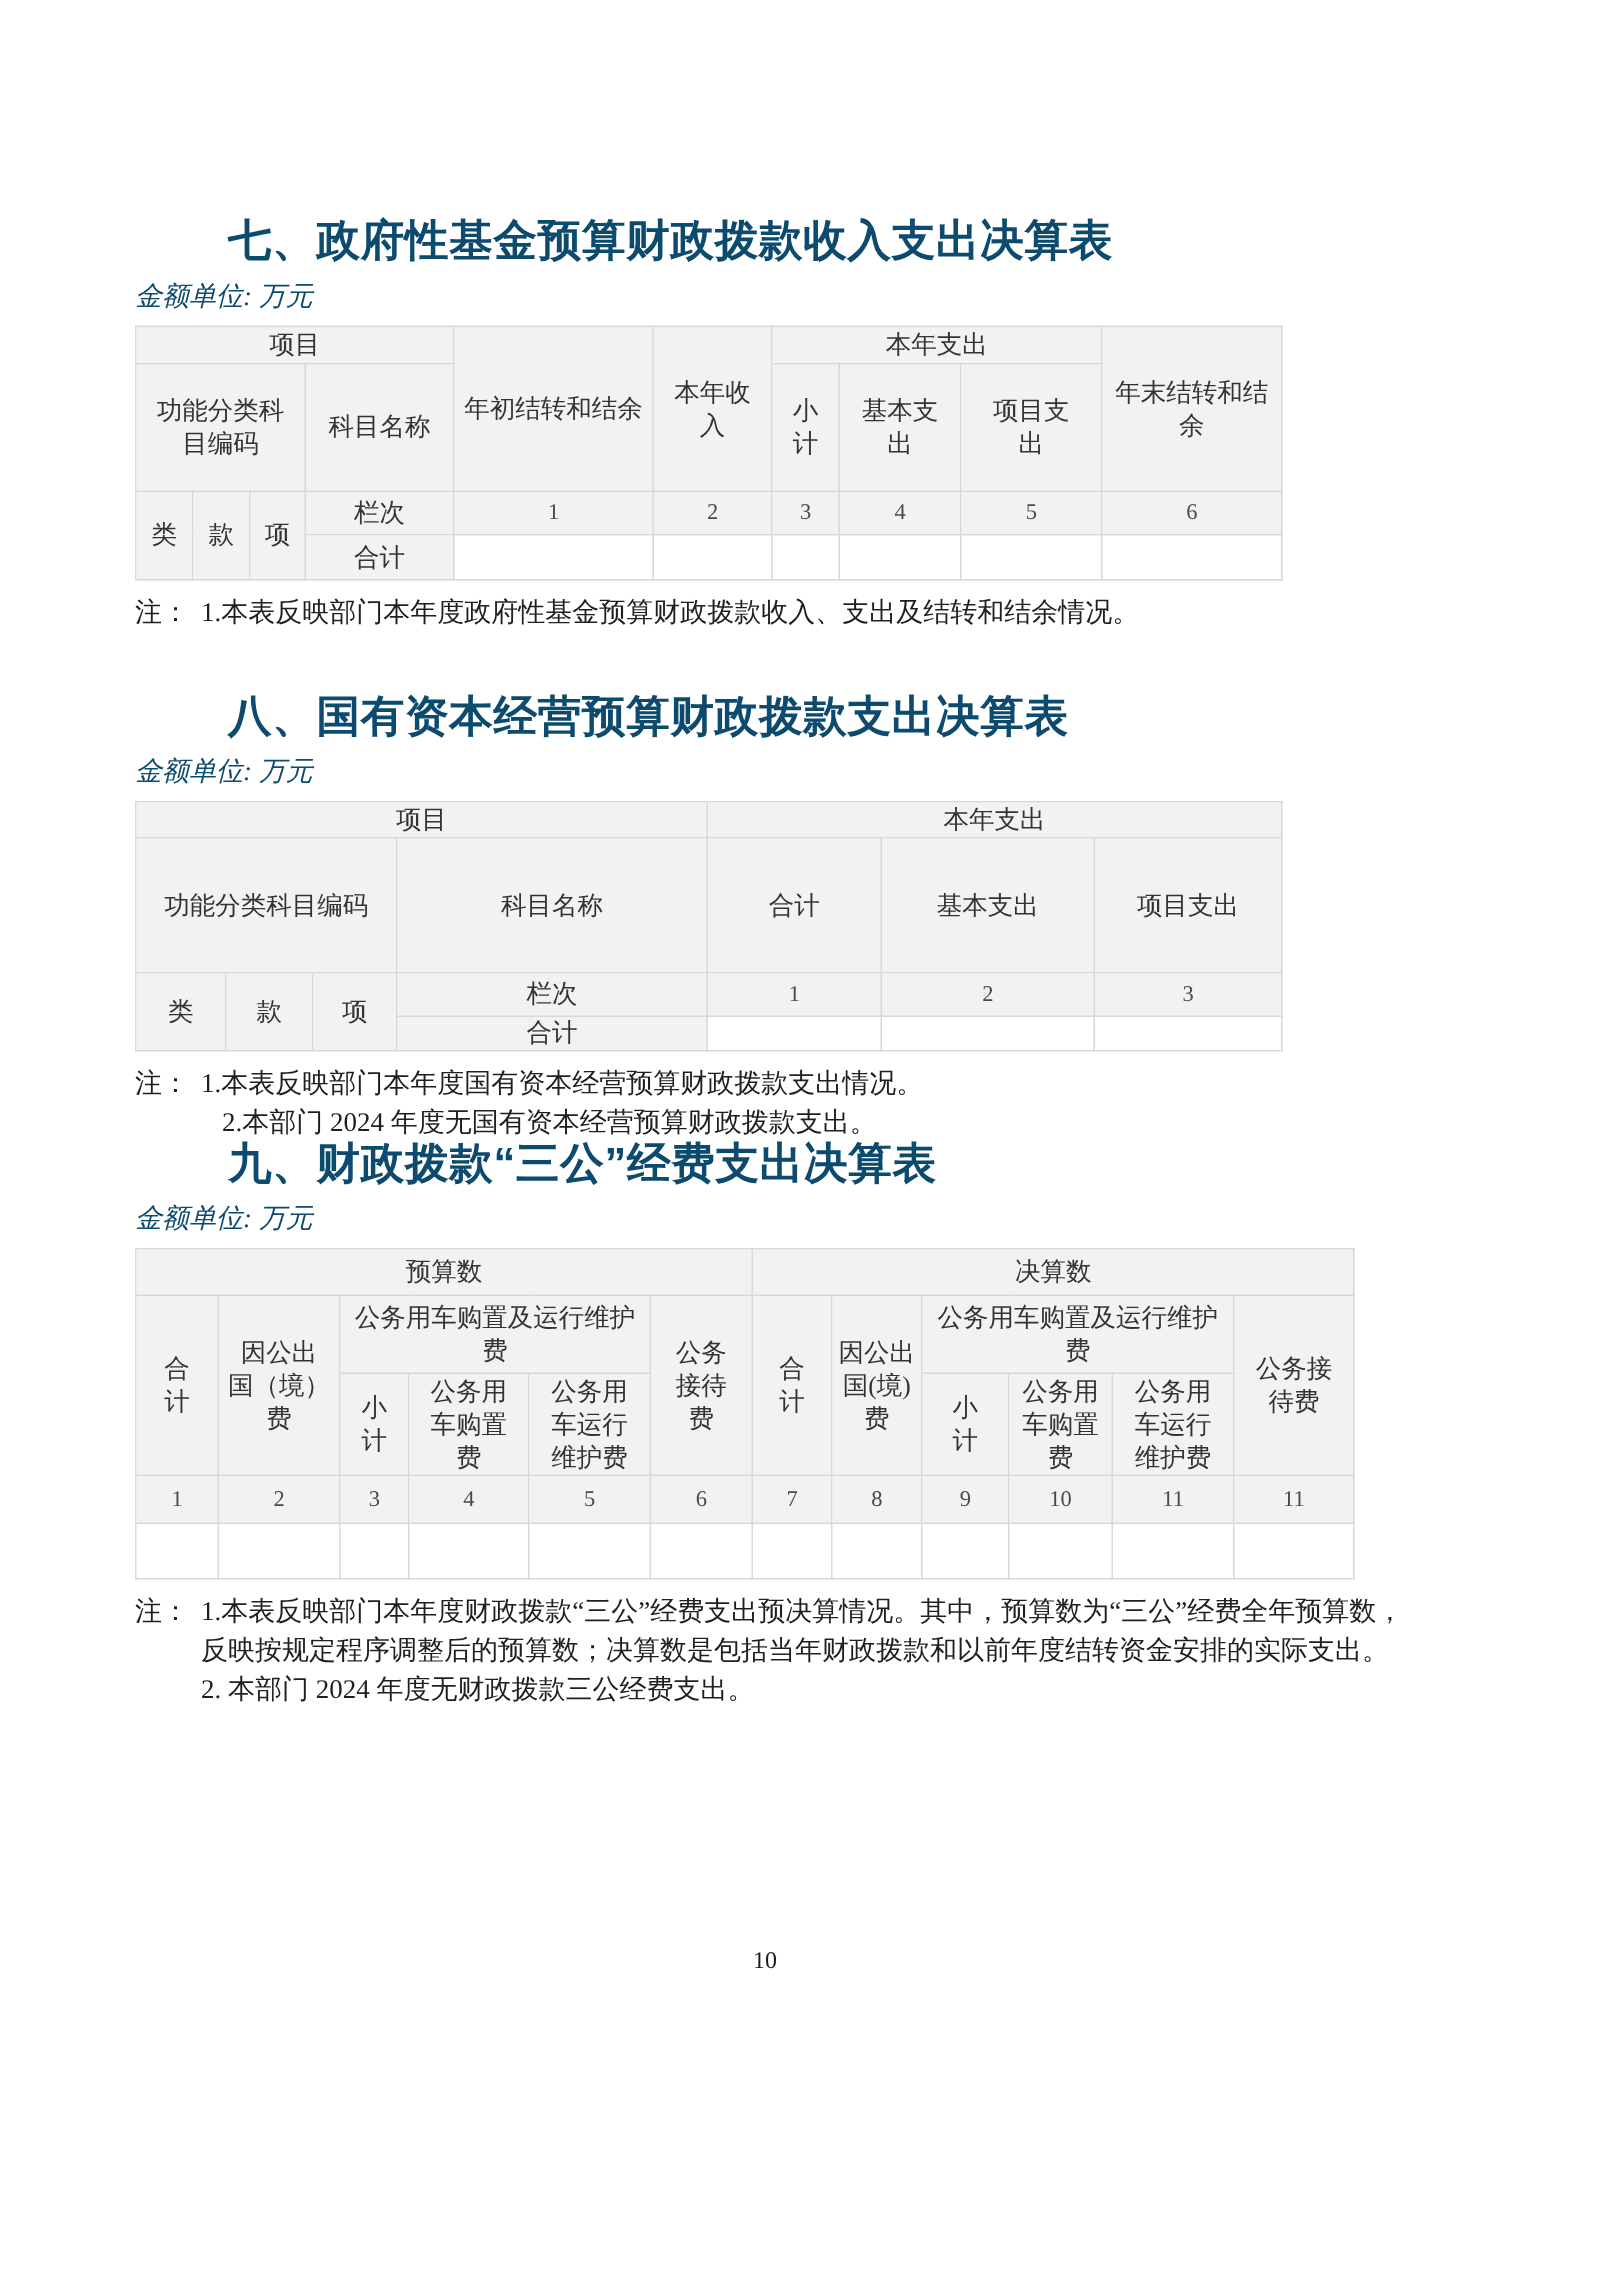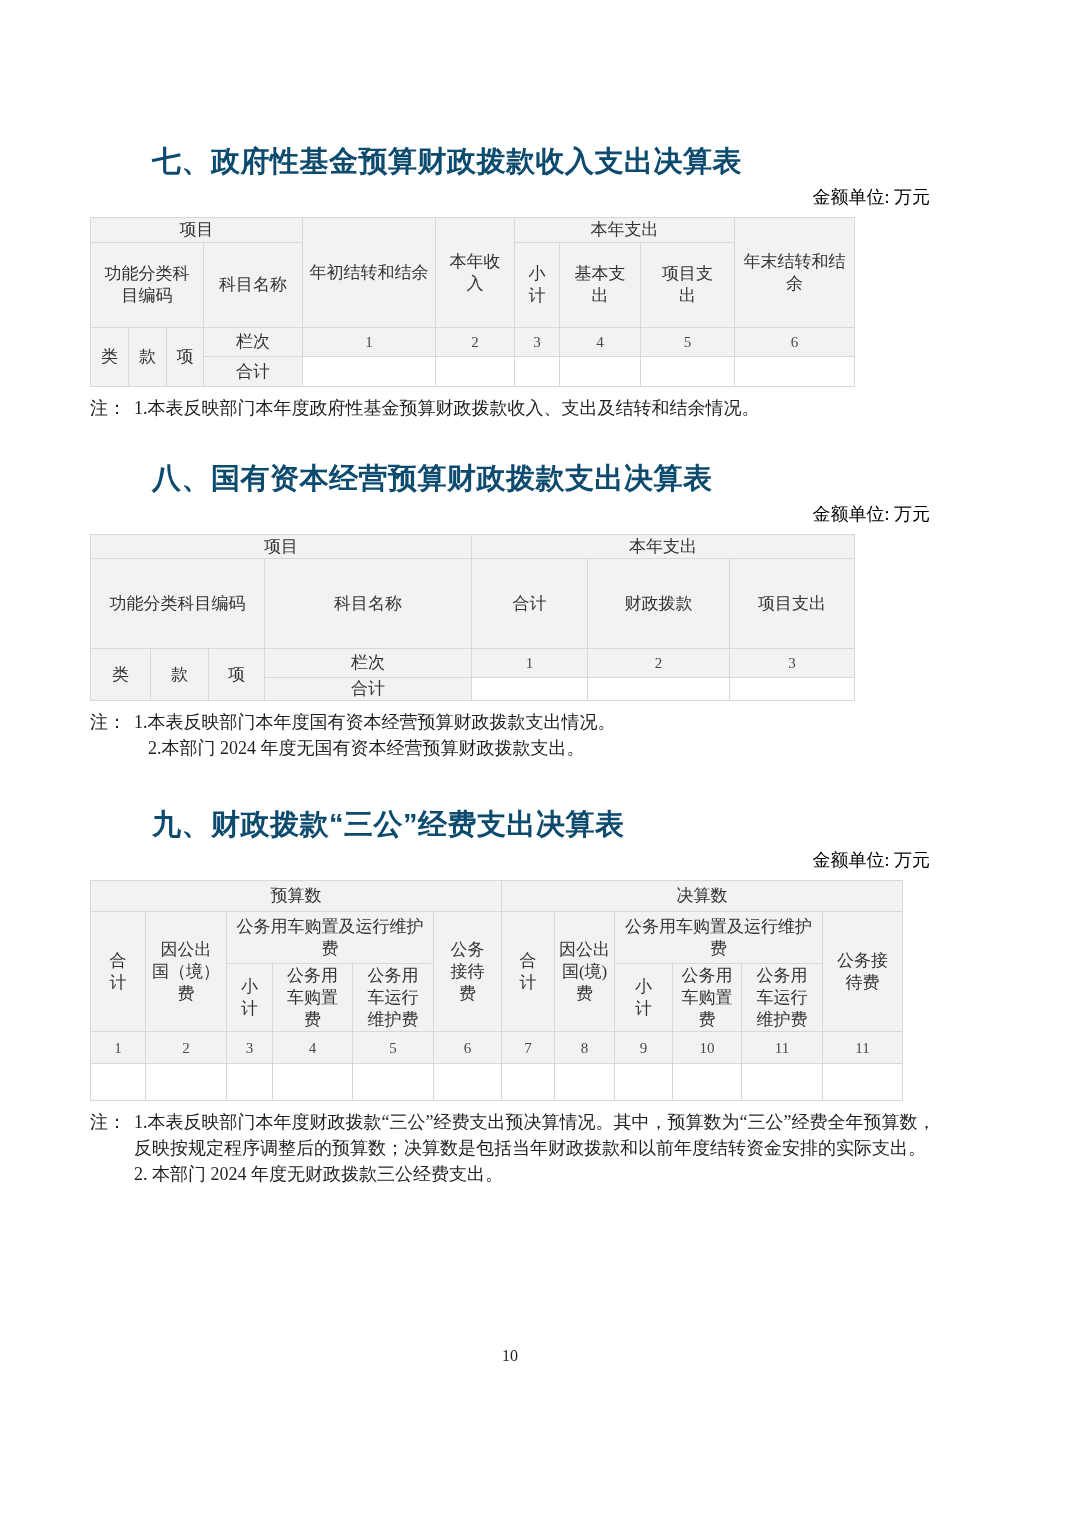--- a/index.html
+++ b/index.html
@@ -14,25 +14,25 @@
     background:#ffffff; overflow:hidden;
   }
   .content { position:absolute; left:90px; top:0; width:845px; padding-top:146px; }
 
   .sec-title {
     font-family:"Liberation Sans", sans-serif;
     font-weight:700; font-size:29px; line-height:31px;
     color:#0c4a6e; margin-left:62px; letter-spacing:0.5px;
   }
   .title-8 { margin-top:42px; }
-  .title-9 { margin-top:48px; }
+  .title-9 { }
 
   .unit-line {
-    width:840px; text-align:right;
-    font-size:18px; line-height:20px; color:#000000; margin-top:10px;
+    width:840px; text-align:left;
+    font-size:18px; line-height:20px; color:#0c4a6e; margin-top:10px;font-style:italic;
   }
 
   table { border-collapse:collapse; table-layout:fixed; margin-top:10px; }
   .t7, .t8 { width:764px; }
   .t9 { width:812px; }
   td {
     border:1px solid var(--border,#d8d8d8);
     background:var(--header-bg,#f2f2f2);
     text-align:center; vertical-align:middle;
     white-space:pre-line;
@@ -141,21 +141,21 @@
       </colgroup>
       <tbody>
           <tr style="height:24px">
         <td colspan="4">项目</td>
         <td colspan="3">本年支出</td>
       </tr>
       <tr style="height:90px">
         <td colspan="3">功能分类科目编码</td>
         <td>科目名称</td>
         <td>合计</td>
-        <td>财政拨款</td>
+        <td>基本支出</td>
         <td>项目支出</td>
       </tr>
       <tr style="height:29px">
         <td rowspan="2">类</td>
         <td rowspan="2">款</td>
         <td rowspan="2">项</td>
         <td>栏次</td>
         <td class="num">1</td>
         <td class="num">2</td>
         <td class="num">3</td>

